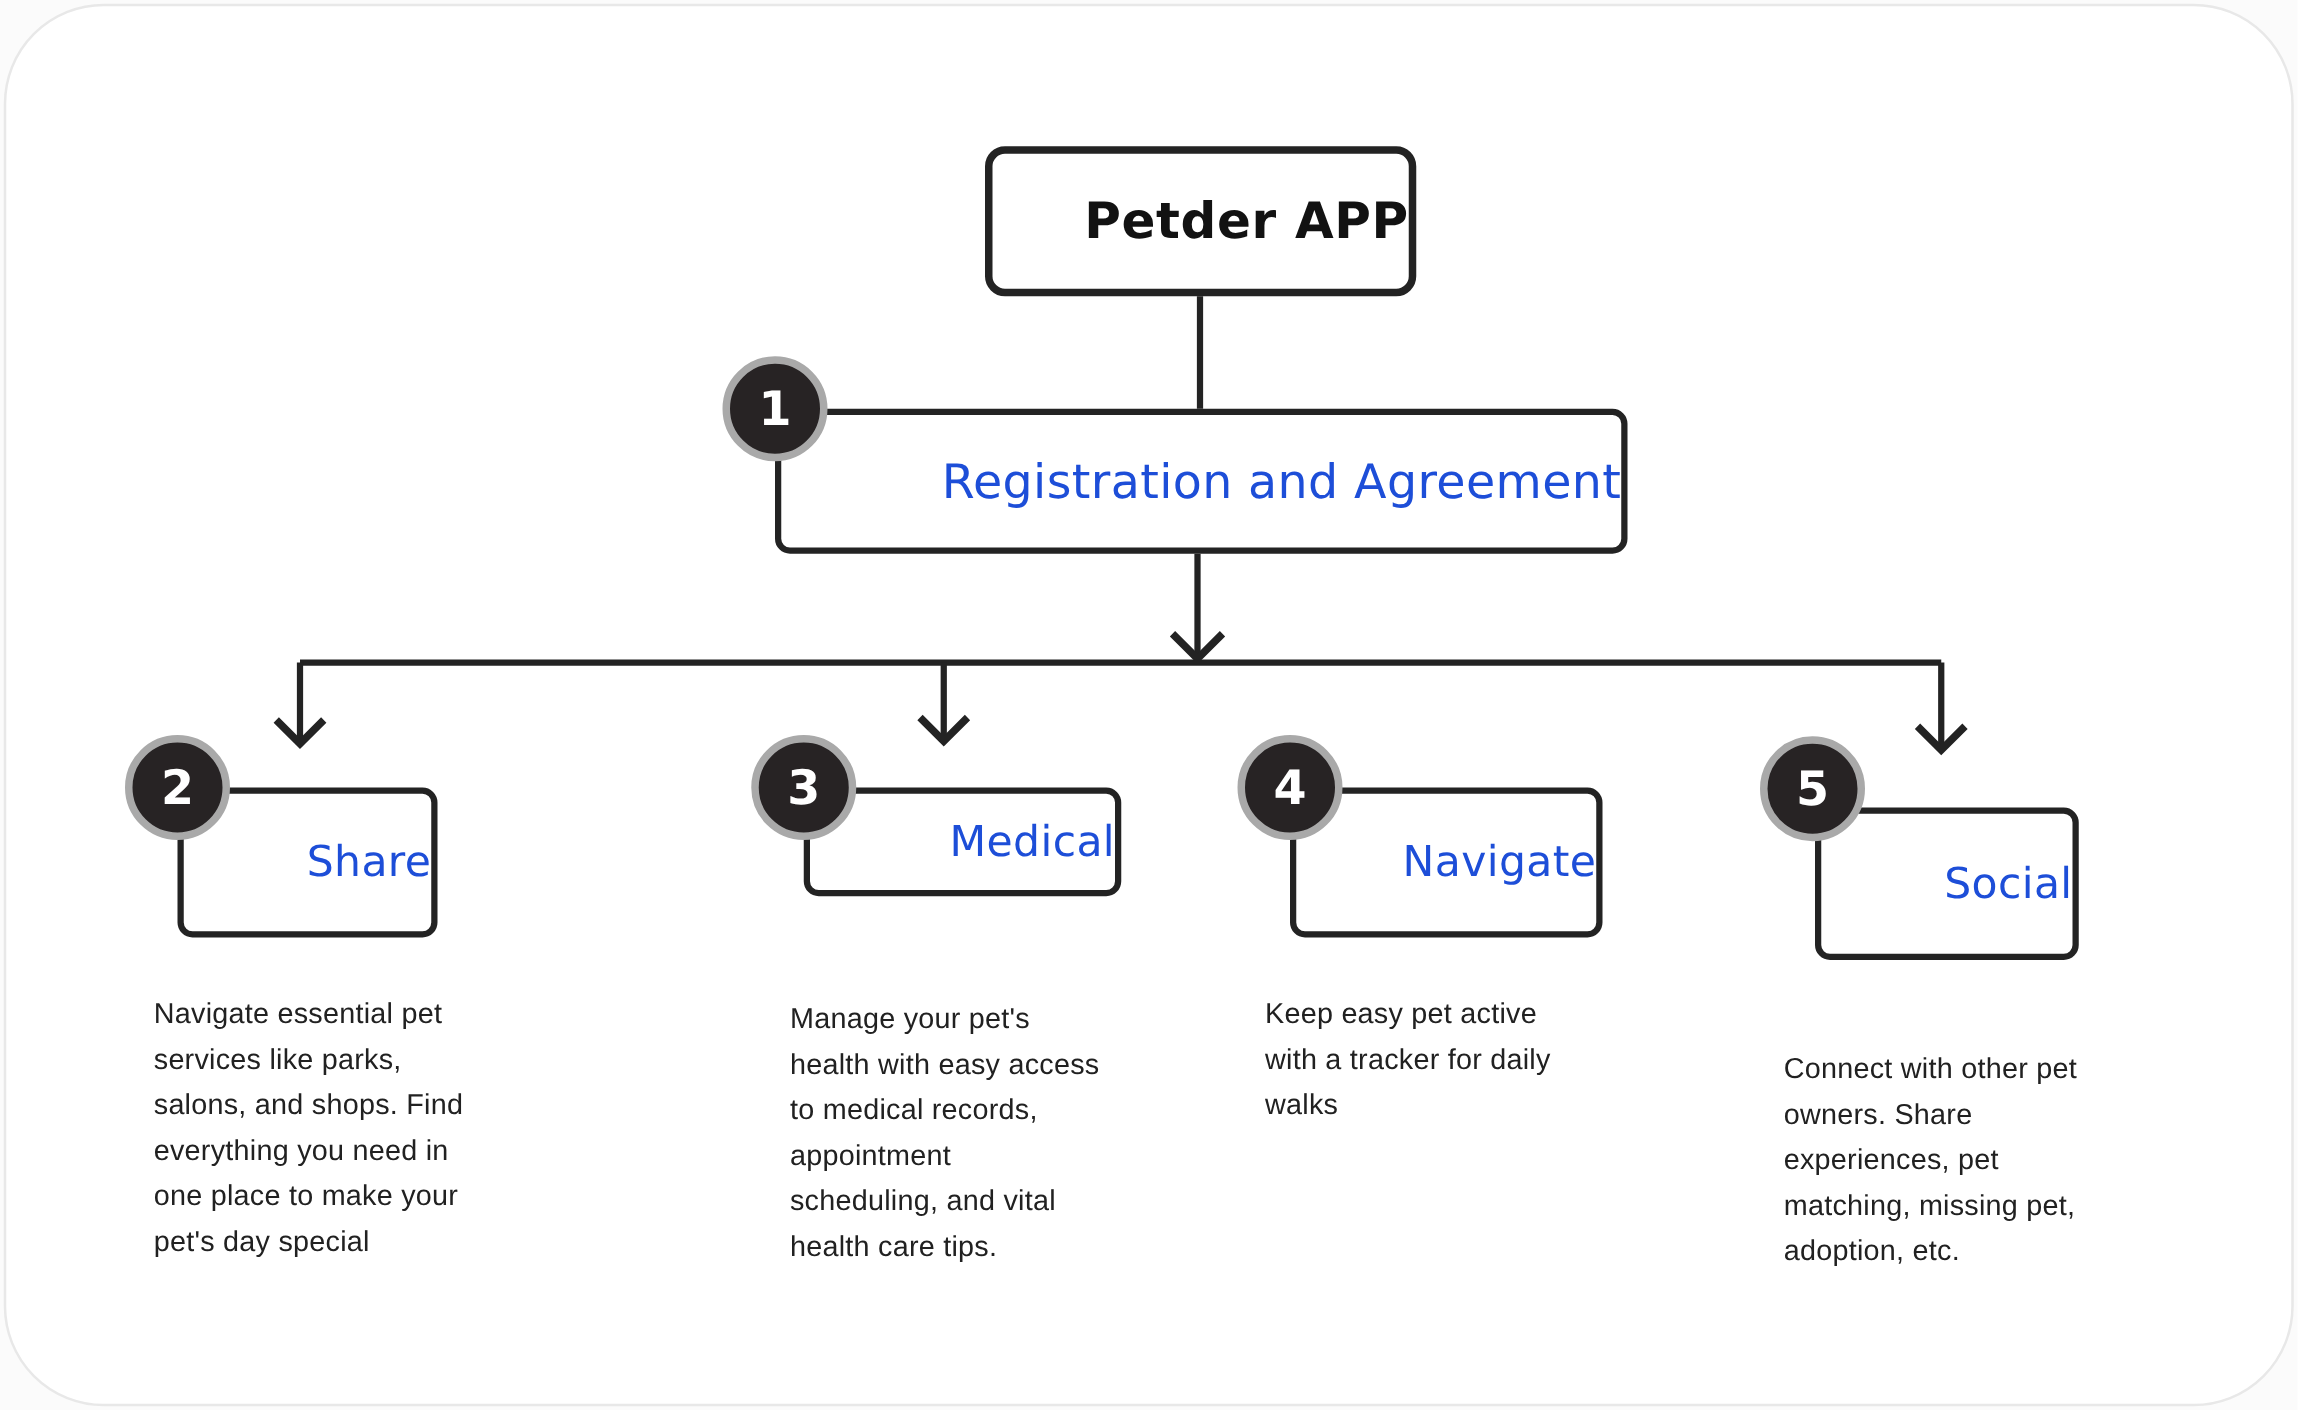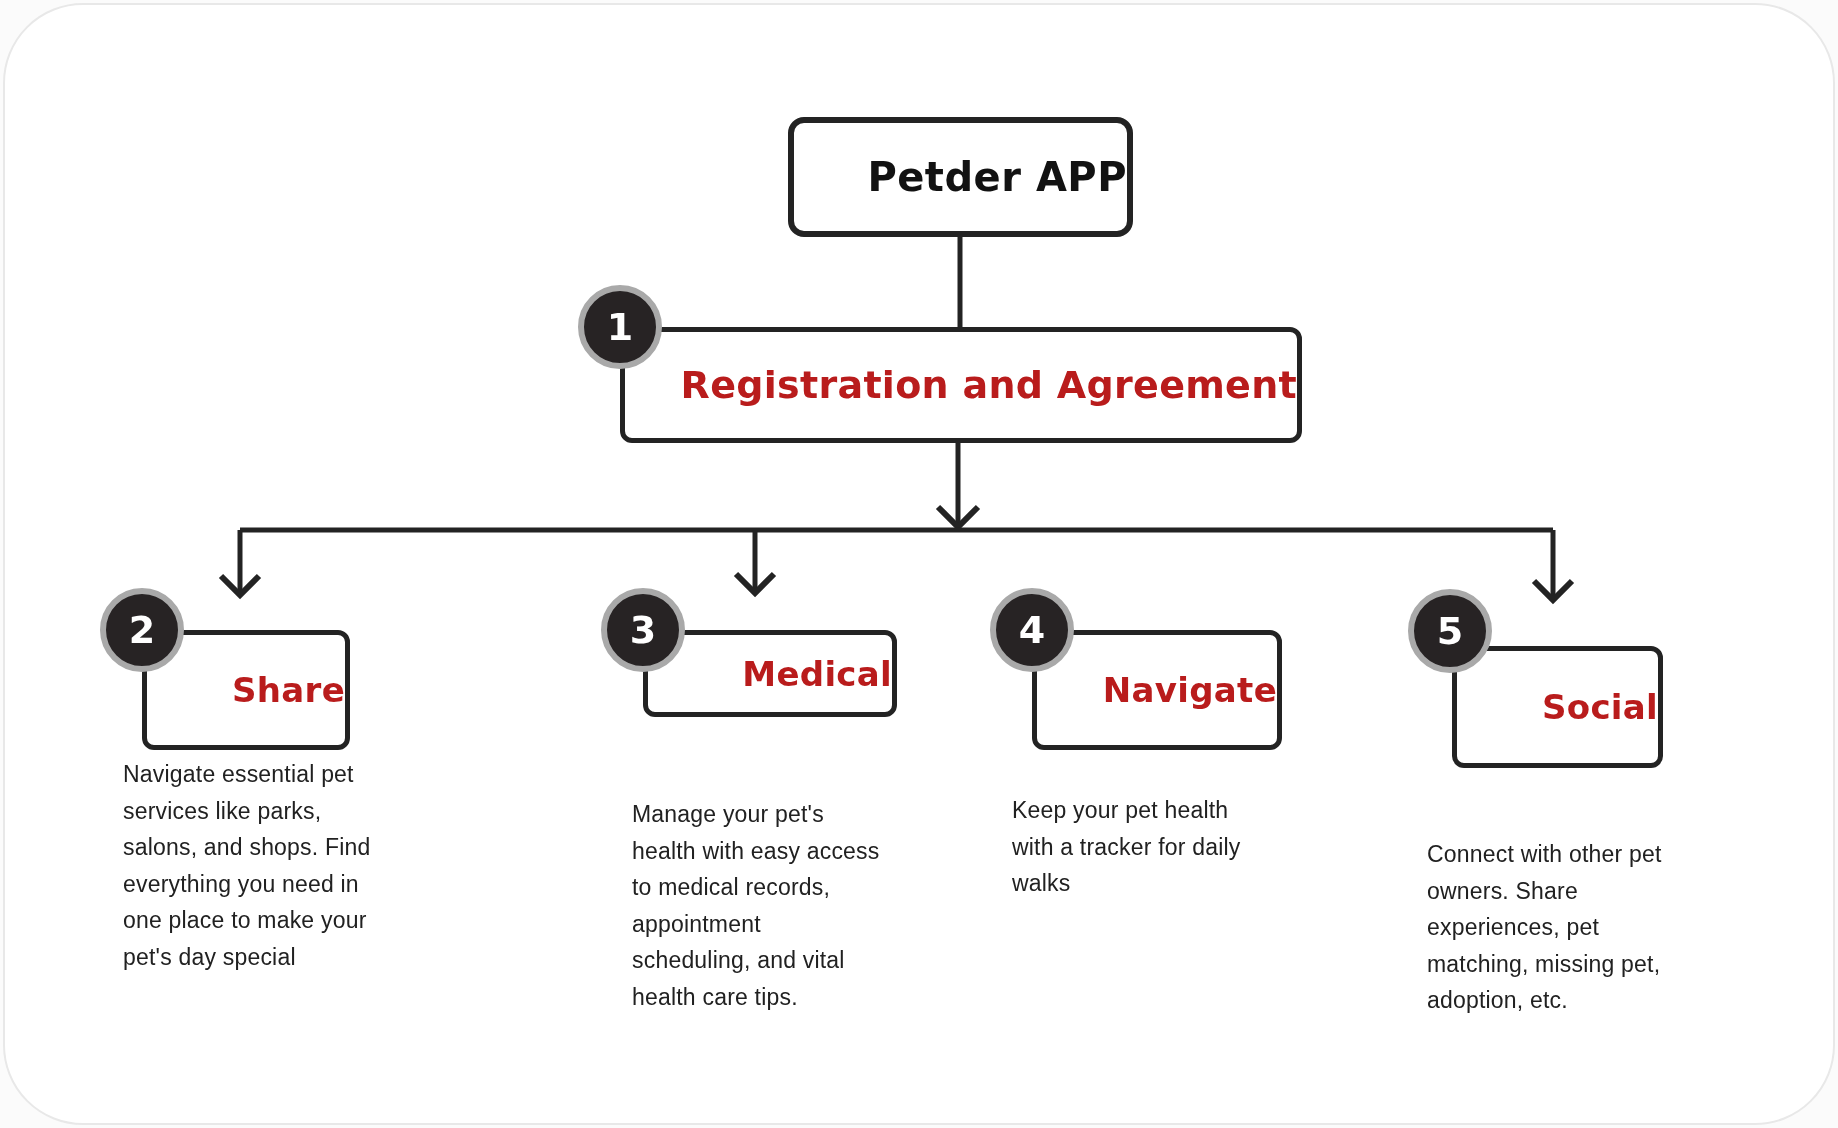--- a/index.html
+++ b/index.html
@@ -23,21 +23,21 @@
     position:absolute;background:#ffffff;
     border:5px solid #232323;border-radius:14px;
     display:flex;align-items:center;justify-content:flex-end;
     box-sizing:border-box;z-index:2;
   }
   .node.root-node{border-width:6px;border-radius:16px;}
   .root-title{
     font-size:40px;font-weight:bold;color:#121212;letter-spacing:.5px;
   }
   .red-title{
-    color:#b91c1c;font-weight:bold;letter-spacing:.3px;
+    color:#1d4ed8;font-weight:normal;letter-spacing:.3px;
   }
   .lvl1-title{font-size:38px;}
   .child-title{font-size:34px;}
   .badge{
     position:absolute;width:72px;height:72px;border-radius:50%;
     background:#272324;border:6px solid #a9a9a9;
     display:flex;align-items:center;justify-content:center;
     color:#ffffff;font-size:38px;font-weight:bold;z-index:3;
     box-sizing:content-box;
   }
@@ -53,21 +53,21 @@
   #registration-box{left:620px;top:327px;width:682px;height:116px;border-radius:12px;}
   #home-box{left:142px;top:630px;width:208px;height:120px;border-radius:12px;}
   #medical-box{left:643px;top:630px;width:254px;height:87px;border-radius:12px;}
   #activity-box{left:1032px;top:630px;width:250px;height:120px;border-radius:12px;}
   #social-box{left:1452px;top:629px;width:211px;height:122px;border-radius:12px;margin-top:17px;}
   #badge-1{left:578px;top:285px;}
   #badge-2{left:100px;top:588px;}
   #badge-3{left:601px;top:588px;}
   #badge-4{left:990px;top:588px;}
   #badge-5{left:1408px;top:589px;}
-  #home-desc{left:123px;top:756px;}
+  #home-desc{left:123px;top:792px;}
   #medical-desc{left:632px;top:796px;}
   #activity-desc{left:1012px;top:792px;}
   #social-desc{left:1427px;top:836px;}
 </style>
 </head>
 <body>
 
 <div class="card"></div>
 
 <svg class="connectors" viewBox="0 0 1838 1128" xmlns="http://www.w3.org/2000/svg">
@@ -135,20 +135,20 @@
 salons, and shops. Find
 everything you need in
 one place to make your
 pet's day special</div>
 <div class="desc" id="medical-desc">Manage your pet's
 health with easy access
 to medical records,
 appointment
 scheduling, and vital
 health care tips.</div>
-<div class="desc" id="activity-desc">Keep your pet health
+<div class="desc" id="activity-desc">Keep easy pet active
 with a tracker for daily
 walks</div>
 <div class="desc" id="social-desc">Connect with other pet
 owners. Share
 experiences,  pet
 matching, missing pet,
 adoption, etc.</div>
 
 </body></html>

